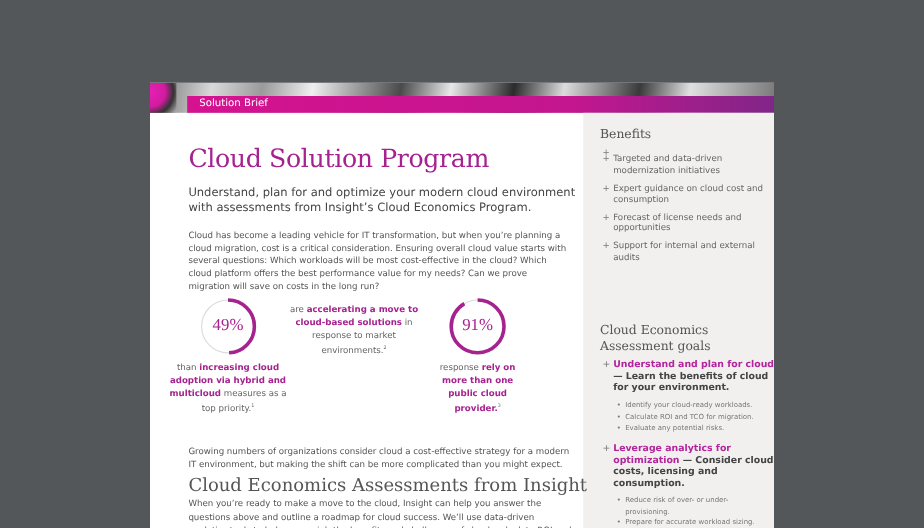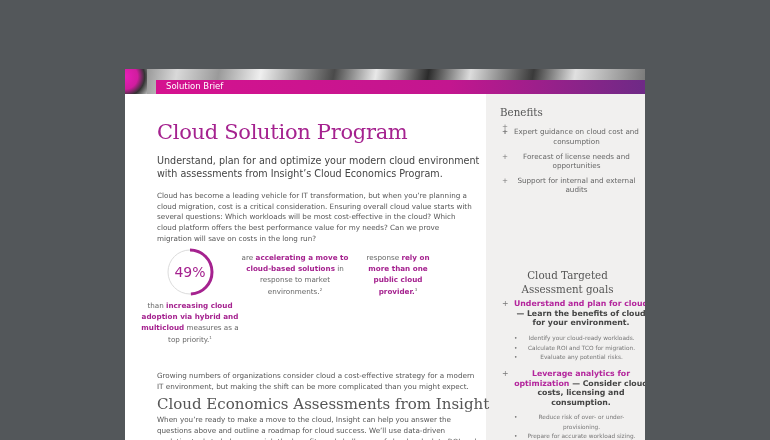--- a/index.html
+++ b/index.html
@@ -1,29 +1,29 @@
 <!DOCTYPE html>
 <html><head>
 <meta charset="utf-8">
 <style>
   html, body { margin:0; padding:0; }
   body { width:770px; height:440px; background:#53575a; position:relative; overflow:hidden; font-family:"DejaVu Sans", sans-serif; }
   .page { position:absolute; left:125px; top:69px; width:520px; height:371px; background:#ffffff; overflow:hidden; }
   .banner { position:absolute; left:0; top:0; width:520px; height:25px;
     background: linear-gradient(100deg, #6b6b6b 0%, #d9d9d9 10%, #9a9a9a 18%, #efefef 26%, #4a4a4a 40%, #e8e8e8 48%, #2b2b2b 58%, #dcdcdc 66%, #3a3a3a 78%, #e0e0e0 86%, #777 100%); }
   .banner-accent { position:absolute; left:0; top:0; width:22px; height:25px; background: radial-gradient(circle at 0% 30%, #e81fb8 0%, #d11c9f 45%, #333 70%, #bbb 100%); }
-  .brief-bar { position:absolute; left:31px; top:11px; width:489px; height:14px; background:linear-gradient(90deg,#d5128f 0%, #c3168f 60%, #6e2a86 100%); }
+  .brief-bar { position:absolute; left:31px; top:11px; width:489px; height:14px; background:linear-gradient(90deg,#d5128f 0%, #c3168f 60%, #6e2a86 100%);padding-left:48px; }
   .brief-label { position:absolute; left:10px; top:1px; color:#fff; font-size:8.5px; font-family:"DejaVu Sans", sans-serif; }
-  .sidebar { position:absolute; left:361px; top:25px; width:159px; height:346px; background:#f1f0ef;text-align:center; }
+  .sidebar { position:absolute; left:361px; top:25px; width:159px; height:346px; background:#f1f0ef; }
   .main { position:absolute; left:32px; top:25px; width:320px; }
   .title { position:absolute; left:0; top:26px; font-family:"DejaVu Serif", serif; font-size:21px; color:#a5228f; white-space:nowrap; letter-spacing:-0.3px; }
   .subtitle { position:absolute; left:0; top:60px; width:330px; font-size:9.6px; line-height:13px; color:#444; }
   .intro { position:absolute; left:0; top:97px; width:315px; font-size:7.2px; line-height:10.7px; color:#555; }
   .stat { position:absolute; top:154px; width:110px; text-align:center; }
-  .ring { position:relative; width:48px; height:48px; margin:0 auto; }
+  .ring { position:relative; width:48px; height:48px; margin:0 auto;font-family:Liberation Serif, serif; }
   .ring svg { position:absolute; left:0; top:0; }
   .ring-val { position:absolute; left:0; top:0; width:48px; line-height:48px; text-align:center; font-size:14px; color:#a5228f; }
   .stat-text { margin-top:5px; font-size:7.2px; line-height:10.8px; color:#666; }
   .hl { color:#a5228f; font-weight:bold; }
   .sup { font-size:4px; vertical-align:super; }
   .para2 { position:absolute; left:0; top:277px; width:320px; font-size:7.2px; line-height:10.5px; color:#555; }
   .h2 { position:absolute; left:0; top:301px; font-family:"DejaVu Serif", serif; font-size:15px; color:#555; white-space:nowrap; }
   .para3 { position:absolute; left:0; top:320px; width:320px; font-size:7.2px; line-height:11px; color:#555; }
   .sb-h { position:absolute; left:14px; font-family:"DejaVu Serif", serif; font-size:10.3px; color:#555; line-height:14px; }
   .sb-list { position:absolute; left:16px; top:42px; width:140px; }
@@ -43,27 +43,27 @@
   <div class="banner"></div>
   <div class="banner-accent"></div>
   <div class="brief-bar">
     <span class="brief-label">Solution Brief</span>
   </div>
 
   <div class="sidebar">
     <div class="sb-h" style="top:11px;">Benefits</div>
     <div class="sb-list" style="top:28px;">
       <div class="sb-item"><span class="plus">+</span></div>
-      <div class="sb-item"><span class="plus">+</span></div>
+      <div class="sb-item"><span class="plus">+</span><span>Targeted and data-driven modernization initiatives</span></div>
       <div class="sb-item"><span class="plus">+</span><span>Expert guidance on cloud cost and consumption</span></div>
       <div class="sb-item"><span class="plus">+</span><span>Forecast of license needs and opportunities</span></div>
       <div class="sb-item"><span class="plus">+</span><span>Support for internal and external audits</span></div>
     </div>
 
-    <div class="sb-h" style="top:174px; width:135px;">Cloud Targeted Assessment goals</div>
+    <div class="sb-h" style="top:174px; width:135px;">Cloud Economics Assessment goals</div>
 
     <div class="goal" style="top:205px;">
       <span class="plus">+</span><span class="pk">Understand and plan for cloud</span><span> — Learn the benefits of cloud for your environment.</span>
     </div>
     <div class="bullets" style="top:240px;">
       <div>Identify your cloud-ready workloads.</div>
       <div>Calculate ROI and TCO for migration.</div>
       <div>Evaluate any potential risks.</div>
     </div>
 
@@ -94,20 +94,27 @@
       </div>
     </div>
 
     <div class="stat" style="left:83px;">
       <div class="stat-text">
         <span>are </span><span class="hl">accelerating a move to cloud-based solutions</span><span> in response to market environments.</span><span class="sup">2</span>
       </div>
     </div>
 
     <div class="stat" style="left:186px;">
+      <div class="ring">
+        <svg width="48" height="48" viewBox="0 0 48 48">
+          <circle cx="24" cy="24" r="22" fill="none" stroke="#dcdcdc" stroke-width="1"></circle>
+          <circle class="arc" cx="24" cy="24" r="22" fill="none" stroke="#a5228f" stroke-width="3" transform="rotate(-90 24 24)" stroke-dasharray="125.78936984973531 138.23007675795088"></circle>
+        </svg>
+        <div class="ring-val">91%</div>
+      </div>
       <div class="stat-text" style="padding:0 12px;">
         <span>response </span><span class="hl">rely on more than one public cloud provider.</span><span></span><span class="sup">3</span>
       </div>
     </div>
 
     <div class="para2">Growing numbers of organizations consider cloud a cost-effective strategy for a modern IT environment, but making the shift can be more complicated than you might expect.</div>
     <div class="h2">Cloud Economics Assessments from Insight</div>
     <div class="para3">When you’re ready to make a move to the cloud, Insight can help you answer the questions above and outline a roadmap for cloud success. We’ll use data-driven analytics tools to help you weigh the benefits and challenges of cloud, calculate ROI and TCO, show you how to optimize performance and costs over time, and help you plan for a cloud platform that best meets your business’s long-term needs.</div>
   </div>
 </div>

